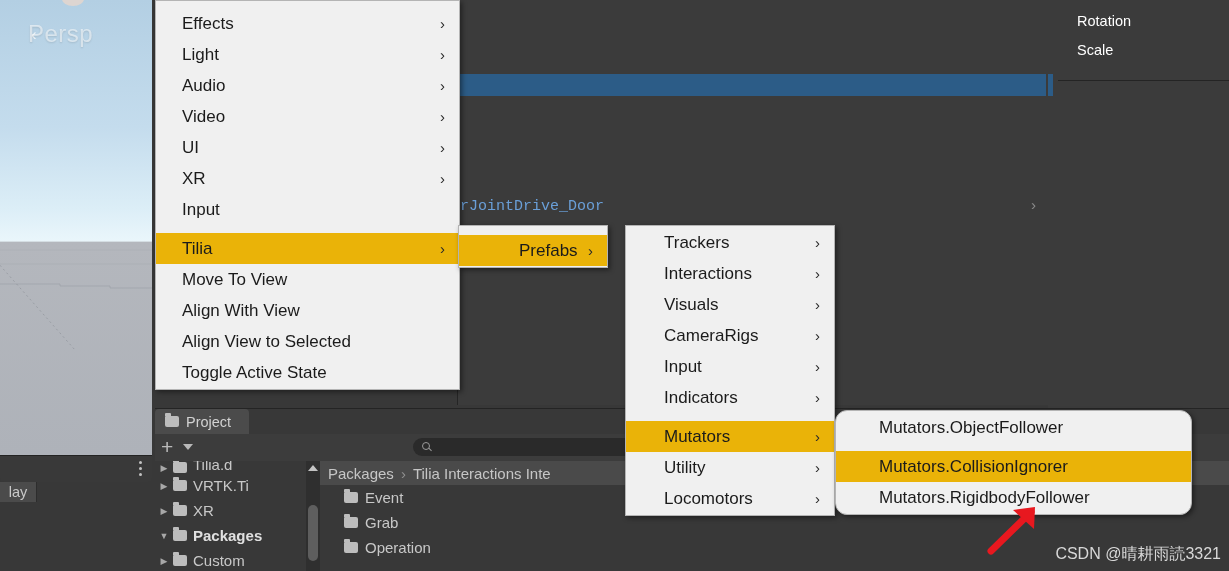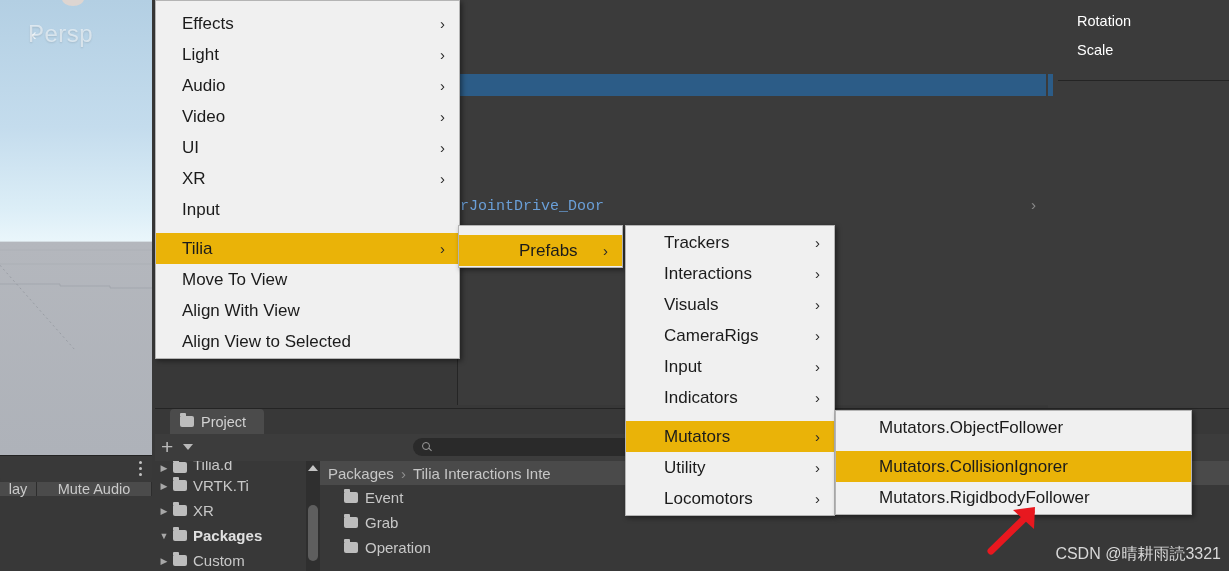--- a/index.html
+++ b/index.html
@@ -70,21 +70,21 @@
     display: block;
     width: 3px; height: 3px;
     background: #c2c2c2;
     border-radius: 50%;
     margin-bottom: 3px;
   }
 
   #playbar {
     position: absolute;
     left: 0; top: 482px;
-    height: 14px;
+    height: 20px;
     width: 152px;
     display: flex;
     align-items: stretch;
     text-align: right;
   }
   .playbar-btn {
     background: #4b4b4b;
     color: #c9c9c9;
     font-size: 14.5px;
     display: flex;
@@ -178,21 +178,21 @@
   
   #project-window {
     position: absolute;
     left: 155px; top: 408px;
     width: 1074px; height: 163px;
     background: #383838;
     border-top: 1px solid #242424;
   }
   #project-tab {
     position: absolute;
-    left: 15px; top: 0;
+    left: 0; top: 0;
     height: 25px;
     padding: 0 18px 1px 10px;
     background: #4b4b4b;
     border-radius: 4px 4px 0 0;
     display: flex;
     align-items: center;
     gap: 7px;
     color: #d2d2d2;
     font-size: 14.5px;
   }
@@ -383,25 +383,25 @@
     font-weight: 300;
   }
   .ctx-item.partial {
     height: 6px;
     overflow: hidden;
     padding-top: 0;
     align-items: flex-end;
   }
 
   #menu-1 { left: 155px; top: 0px; width: 305px; }
-  #menu-2 { left: 458px; top: 225px; width: 165px; }
+  #menu-2 { left: 458px; top: 225px; width: 150px; }
   #menu-2 .ctx-item { padding-left: 60px; }
   #menu-3 { left: 625px; top: 225px; width: 210px; }
   #menu-3 .ctx-item { padding-left: 38px; }
-  #menu-4 { left: 835px; top: 410px; width: 357px; }
+  #menu-4 { left: 835px; top: 410px; width: 357px; border-radius: 12px; }
   #menu-4 .ctx-item { padding-left: 43px; }
 
   
   #watermark {
     position: absolute;
     right: 8px; bottom: 6px;
     color: #d8d8d8;
     font-size: 16px;
     z-index: 60;
     white-space: nowrap;
@@ -431,21 +431,20 @@
 <div id="scene-toolbar">
   <div id="kebab-icon">
     <span></span>
       <span></span>
       <span></span>
   </div>
 </div>
 
 <div id="playbar">
   <div class="playbar-btn" id="btn-play">lay</div>
-  <div class="playbar-btn" id="btn-mute-audio">Mute Audio</div>
 </div>
 <div id="bottom-left-fill"></div>
 
 <div id="center-dark-panel"></div>
 <div id="hierarchy-panel"></div>
 <div id="selected-row"></div>
 <div id="joint-drive-row">
   <span id="joint-drive-label">rJointDrive_Door</span>
   <span id="joint-drive-chevron">›</span>
 </div>
@@ -562,20 +561,23 @@
     <span class="ctx-arrow">›</span>
   </div>
   <div class="ctx-item">
     <span>Move To View</span>
   </div>
   <div class="ctx-item">
     <span>Align With View</span>
   </div>
   <div class="ctx-item">
     <span>Align View to Selected</span>
+  </div>
+  <div class="ctx-item">
+    <span>Toggle Active State</span>
   </div>
 </div>
 
 <div class="ctx-menu" id="menu-2">
   <div class="ctx-item sel">
     <span>Prefabs</span>
     <span class="ctx-arrow">›</span>
   </div>
 </div>
 

